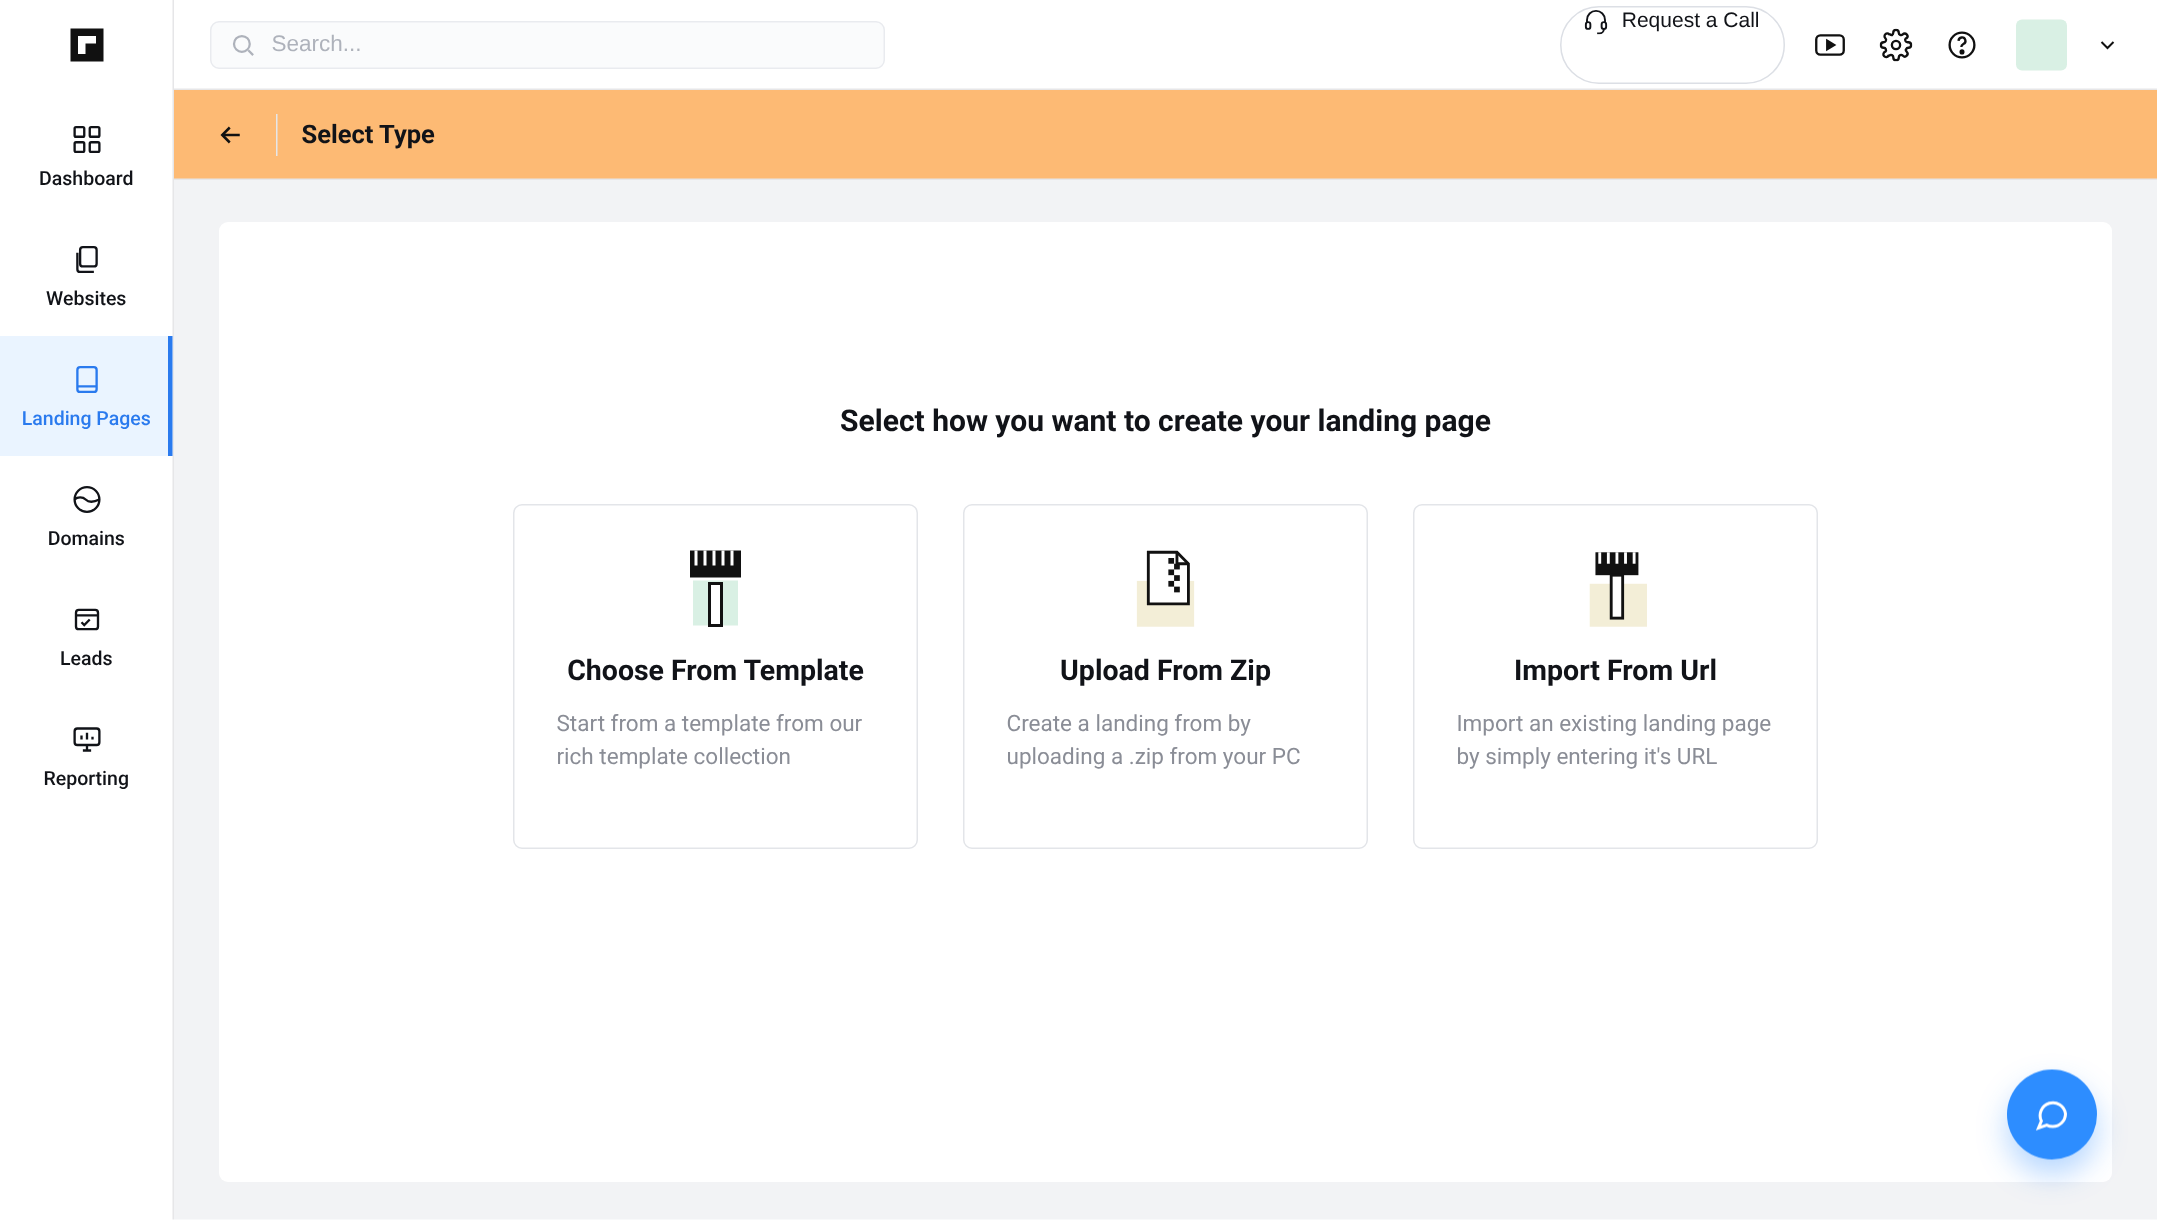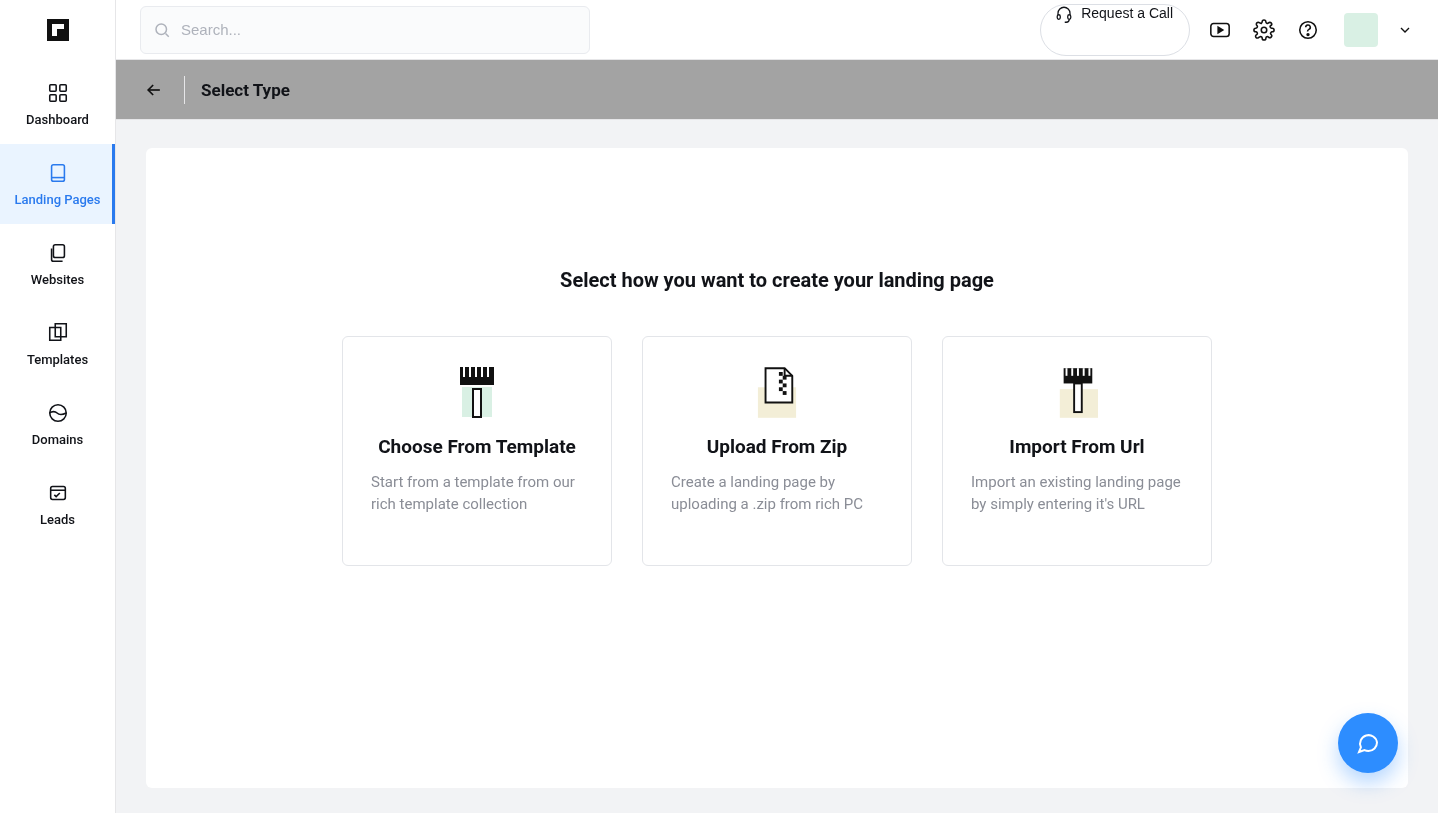--- a/index.html
+++ b/index.html
@@ -99,21 +99,21 @@
     gap: 12px;
     background: #fff;
   }
   .search {
     display: flex;
     align-items: center;
     gap: 8px;
     background: #fafbfc;
     border: 1px solid #e9ebef;
     border-radius: 6px;
-    height: 48px;
+    height: 32px;
     padding: 0 12px;
     width: 450px;
   }
   .search input {
     border: none;
     outline: none;
     background: transparent;
     width: 100%;
     font-size: 15px;
     color: var(--text);
@@ -161,21 +161,21 @@
   .profile { display: inline-flex; align-items: center; gap: 10px; margin-left: 6px; }
 
   
   .page-header {
     height: 60px;
     display: flex;
     align-items: center;
     gap: 16px;
     padding: 0 24px;
     border-bottom: 1px solid var(--border);
-    background: #a3a3a3;
+    background: #fdba74;
   }
   .back-btn {
     display: inline-flex; align-items: center; justify-content: center;
     width: 28px; height: 28px; cursor: pointer; color: #111;
   }
   .vsep { width: 1px; height: 28px; background: var(--border); }
   .page-title { font-size: 17px; font-weight: 700; color: var(--text); }
 
   
   .content {
@@ -260,49 +260,40 @@
           <svg width="22" height="22" viewBox="0 0 24 24" fill="none" stroke="currentColor" stroke-width="1.7">
             <rect x="3" y="3" width="7" height="7" rx="1"></rect>
               <rect x="14" y="3" width="7" height="7" rx="1"></rect>
             <rect x="3" y="14" width="7" height="7" rx="1"></rect>
               <rect x="14" y="14" width="7" height="7" rx="1"></rect>
           </svg>
         </span>
         <span class="sidebar-label">Dashboard</span>
       </div>
 
+      <div class="sidebar-item">
+        <span class="icon">
+          <svg width="22" height="22" viewBox="0 0 24 24" fill="none" stroke="currentColor" stroke-width="1.7">
+            <rect x="7" y="3" width="12" height="14" rx="2"></rect>
+            <path d="M5 7v12a2 2 0 0 0 2 2h10"></path>
+          </svg>
+        </span>
+        <span class="sidebar-label">Websites</span>
+      </div>
+
       <div class="sidebar-item active">
         <span class="icon">
           <svg width="22" height="22" viewBox="0 0 24 24" fill="none" stroke="currentColor" stroke-width="1.7">
             <rect x="5" y="3" width="14" height="18" rx="2"></rect>
             <line x1="5" y1="17" x2="19" y2="17"></line>
           </svg>
         </span>
         <span class="sidebar-label">Landing Pages</span>
       </div>
 
-      <div class="sidebar-item">
-        <span class="icon">
-          <svg width="22" height="22" viewBox="0 0 24 24" fill="none" stroke="currentColor" stroke-width="1.7">
-            <rect x="7" y="3" width="12" height="14" rx="2"></rect>
-            <path d="M5 7v12a2 2 0 0 0 2 2h10"></path>
-          </svg>
-        </span>
-        <span class="sidebar-label">Websites</span>
-      </div>
-
-      <div class="sidebar-item">
-        <span class="icon">
-          <svg width="24" height="22" viewBox="0 0 24 24" fill="none" stroke="currentColor" stroke-width="1.7">
-            <path d="M9 2h12v14H9z"></path>
-            <path d="M3 6h12v14H3z"></path>
-          </svg>
-        </span>
-        <span class="sidebar-label">Templates</span>
-      </div>
 
       <div class="sidebar-item">
         <span class="icon">
           <svg width="22" height="22" viewBox="0 0 24 24" fill="none" stroke="currentColor" stroke-width="1.7">
             <circle cx="12" cy="12" r="9"></circle>
             <path d="M3 12c2-2 6-2 8 0s6 2 10 0"></path>
           </svg>
         </span>
         <span class="sidebar-label">Domains</span>
       </div>
@@ -311,20 +302,30 @@
         <span class="icon">
           <svg width="22" height="22" viewBox="0 0 24 24" fill="none" stroke="currentColor" stroke-width="1.7">
             <rect x="4" y="5" width="16" height="14" rx="2"></rect>
             <path d="M4 9h16"></path>
             <path d="M8 14l2 2 4-4"></path>
           </svg>
         </span>
         <span class="sidebar-label">Leads</span>
       </div>
 
+      <div class="sidebar-item">
+        <span class="icon">
+          <svg width="22" height="22" viewBox="0 0 24 24" fill="none" stroke="currentColor" stroke-width="1.7">
+            <rect x="3" y="4" width="18" height="12" rx="2"></rect>
+            <path d="M8 12V9M12 12V7M16 12v-2"></path>
+            <path d="M9 20h6M12 16v4"></path>
+          </svg>
+        </span>
+        <span class="sidebar-label">Reporting</span>
+      </div>
     </nav>
   </aside>
 
   <div class="main">
 
     <div class="topbar">
       <div class="search">
         <span class="icon">
           <svg width="18" height="18" viewBox="0 0 24 24" fill="none" stroke="#aeb2bb" stroke-width="2">
             <circle cx="11" cy="11" r="7"></circle>
@@ -433,21 +434,21 @@
                 <path d="M30 2v8h8" fill="none" stroke="#111" stroke-width="2"></path>
                 <rect x="24" y="6" width="4" height="4" fill="#111"></rect>
                 <rect x="28" y="10" width="4" height="4" fill="#111"></rect>
                 <rect x="24" y="14" width="4" height="4" fill="#111"></rect>
                 <rect x="28" y="18" width="4" height="4" fill="#111"></rect>
                 <rect x="24" y="22" width="4" height="4" fill="#111"></rect>
                 <rect x="28" y="26" width="4" height="4" fill="#111"></rect>
               </svg>
             </span>
             <div class="card-title">Upload From Zip</div>
-            <div class="card-desc">Create a landing page by uploading a .zip from rich PC</div>
+            <div class="card-desc">Create a landing from by uploading a .zip from your PC</div>
           </div>
 
           <div class="option-card">
             <span class="card-icon icon">
               <svg width="44" height="56" viewBox="0 0 44 56" aria-hidden="true">
                 <rect x="4" y="24" width="40" height="30" fill="#f3eed7"></rect>
                 <rect x="8" y="2" width="30" height="16" fill="#111"></rect>
                 <rect x="10" y="2" width="2" height="8" fill="#fff"></rect>
                 <rect x="16" y="2" width="2" height="8" fill="#fff"></rect>
                 <rect x="22" y="2" width="2" height="8" fill="#fff"></rect>

